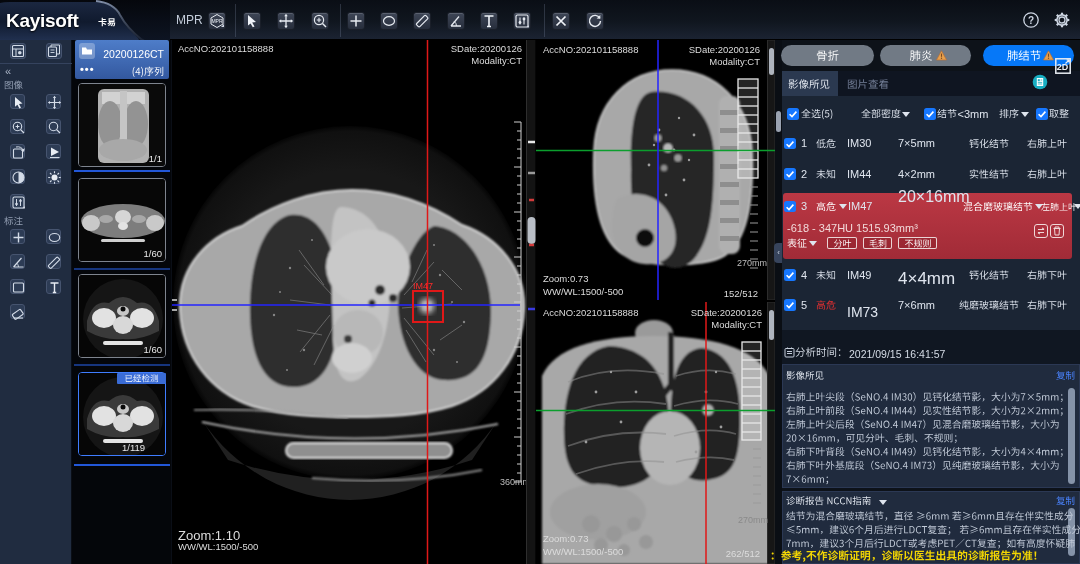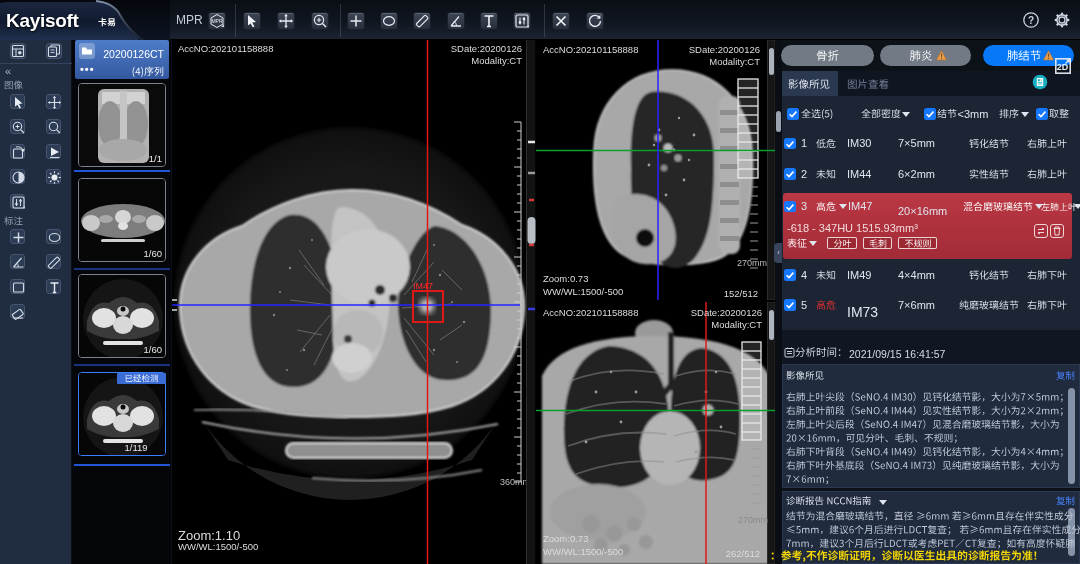--- a/index.html
+++ b/index.html
@@ -296,21 +296,21 @@
 <circle cx="44" cy="44" r="40" fill="#151515"></circle>
 <path d="M8,46 Q14,24 30,28 Q44,16 58,28 Q74,24 80,46 L80,56 Q60,66 44,64 Q26,66 8,56 Z" fill="#3a3a3a"></path>
 <ellipse cx="25" cy="43" rx="12" ry="10" fill="#e2e2e2"></ellipse>
 <ellipse cx="63" cy="43" rx="12" ry="10" fill="#e2e2e2"></ellipse>
 <ellipse cx="44" cy="50" rx="10" ry="9" fill="#d8d8d8"></ellipse>
 <ellipse cx="44" cy="36" rx="6" ry="5" fill="#c8c8c8"></ellipse>
 <circle cx="44" cy="34" r="2.5" fill="#0a0a0a"></circle>
 <rect x="24" y="66" width="40" height="4" rx="2" fill="#e4e4e4"></rect>
     </svg>
   </div>
-<div class="txt" style="left:110px;top:443px;width:52px;text-align:center;font-size:9.5px;color:#e8e8e8">1/119</div>
+<div class="txt" style="left:122px;top:443px;width:52px;text-align:left;font-size:9.5px;color:#e8e8e8">1/119</div>
 <div class="abs" style="left:117px;top:373px;width:49px;height:11px;background:#3a6cd6;border-radius:1px"></div>
 <div class="abs" style="left:74px;top:170px;width:96px;height:2px;background:#2257d8"></div>
 <div class="abs" style="left:74px;top:268px;width:96px;height:2px;background:#16357e"></div>
 <div class="abs" style="left:74px;top:364px;width:96px;height:2px;background:#16357e"></div>
 <div class="abs" style="left:74px;top:464px;width:96px;height:2px;background:#2257d8"></div>
 <div class="abs" style="left:172px;top:40px;width:354px;height:524px;background:#000;overflow:hidden">
     <svg width="354" height="524" viewBox="0 0 354 524" style="position:absolute;left:0;top:0">
 <defs>
 <radialGradient id="axfov" cx="0.5" cy="0.5" r="0.5">
  <stop offset="0.75" stop-color="#181818"></stop>
@@ -648,23 +648,23 @@
     <svg width="12" height="12" viewBox="0 0 12 12" style="position:absolute;left:0;top:0">
       <path d="M2.6,6.2 L5,8.6 L9.4,3.6" fill="none" stroke="#fff" stroke-width="1.6"></path>
     </svg>
   </div>
 <div class="abs" style="left:902.0px;top:112.0px;width:0;height:0;border-left:4px solid transparent;border-right:4px solid transparent;border-top:5px solid #dfe5ee"></div>
 <div class="abs" style="left:1020.5px;top:112.0px;width:0;height:0;border-left:4px solid transparent;border-right:4px solid transparent;border-top:5px solid #dfe5ee"></div>
 <div class="txt" style="left:957.5px;top:108.5px;font-size:11px;color:#dfe5ee">&lt;3mm</div>
 <div class="txt" style="left:847.0px;top:138.2px;font-size:11.0px;color:#dfe5ee">IM30</div>
 <div class="txt" style="left:898.0px;top:138.2px;font-size:11.0px;color:#dfe5ee">7×5mm</div>
 <div class="txt" style="left:847.0px;top:168.7px;font-size:11.0px;color:#dfe5ee">IM44</div>
-<div class="txt" style="left:898.0px;top:168.7px;font-size:11.0px;color:#dfe5ee">6×2mm</div>
+<div class="txt" style="left:898.0px;top:168.7px;font-size:11.0px;color:#dfe5ee">4×2mm</div>
 <div class="txt" style="left:847.0px;top:269.7px;font-size:11.0px;color:#dfe5ee">IM49</div>
-<div class="txt" style="left:898.0px;top:269.7px;font-size:11.0px;color:#dfe5ee">4×4mm</div>
+<div class="txt" style="left:898.0px;top:269.7px;font-size:17px;color:#dfe5ee">4×4mm</div>
 <div class="txt" style="left:847.0px;top:305px;font-size:14px;color:#dfe5ee">IM73</div>
 <div class="txt" style="left:898.0px;top:299.7px;font-size:11.0px;color:#dfe5ee">7×6mm</div>
 <div class="abs" style="left:784.0px;top:137.5px;width:11.5px;height:11.5px;border-radius:2.5px;background:#1677ff">
     <svg width="12" height="12" viewBox="0 0 12 12" style="position:absolute;left:0;top:0">
       <path d="M2.6,6.2 L5,8.6 L9.4,3.6" fill="none" stroke="#fff" stroke-width="1.6"></path>
     </svg>
   </div>
 <div class="txt" style="left:801.0px;top:138.2px;font-size:11.0px;color:#dfe5ee">1</div>
 <div class="abs" style="left:784.0px;top:168.0px;width:11.5px;height:11.5px;border-radius:2.5px;background:#1677ff">
     <svg width="12" height="12" viewBox="0 0 12 12" style="position:absolute;left:0;top:0">
@@ -685,21 +685,21 @@
   </div>
 <div class="txt" style="left:801.0px;top:299.7px;font-size:11.0px;color:#dfe5ee">5</div>
 <div class="abs" style="left:783px;top:193px;width:289px;height:66px;border-radius:3px;background:linear-gradient(180deg,#bb3844,#a12b37)"></div>
 <div class="abs" style="left:784.0px;top:200.5px;width:11.5px;height:11.5px;border-radius:2.5px;background:#1677ff">
     <svg width="12" height="12" viewBox="0 0 12 12" style="position:absolute;left:0;top:0">
       <path d="M2.6,6.2 L5,8.6 L9.4,3.6" fill="none" stroke="#fff" stroke-width="1.6"></path>
     </svg>
   </div>
 <div class="txt" style="left:801.0px;top:201.2px;font-size:11.0px;color:#dfe5ee">3</div>
 <div class="txt" style="left:848.0px;top:201.2px;font-size:11.0px;color:#dfe5ee">IM47</div>
-<div class="txt" style="left:898.0px;top:206px;font-size:11.0px;color:#dfe5ee">20×16mm</div>
+<div class="txt" style="left:898.0px;top:189px;font-size:16px;color:#dfe5ee">20×16mm</div>
 <div class="abs" style="left:838.5px;top:204.0px;width:0;height:0;border-left:4px solid transparent;border-right:4px solid transparent;border-top:5px solid #dfe5ee"></div>
 <div class="abs" style="left:1035.0px;top:204.0px;width:0;height:0;border-left:4px solid transparent;border-right:4px solid transparent;border-top:5px solid #dfe5ee"></div>
 <div class="abs" style="left:1073.5px;top:204.0px;width:0;height:0;border-left:4px solid transparent;border-right:4px solid transparent;border-top:5px solid #dfe5ee"></div>
 <div class="txt" style="left:787.0px;top:222.7px;font-size:11.0px;color:#f2dada">-618 - 347HU 1515.93mm³</div>
 <div class="abs" style="left:1034px;top:224px;width:14px;height:14px;border:1px solid #f0d8d8;border-radius:3px">
     <svg width="12" height="12" viewBox="0 0 12 12" style="position:absolute;left:0;top:0">
       <path d="M3,4.5 L9,4.5 M9,4.5 L7.2,2.8 M3,7.5 L9,7.5 M3,7.5 L4.8,9.2" fill="none" stroke="#f0d8d8" stroke-width="1.1"></path>
     </svg>
   </div>
 <div class="abs" style="left:1050px;top:224px;width:14px;height:14px;border:1px solid #f0d8d8;border-radius:3px">

